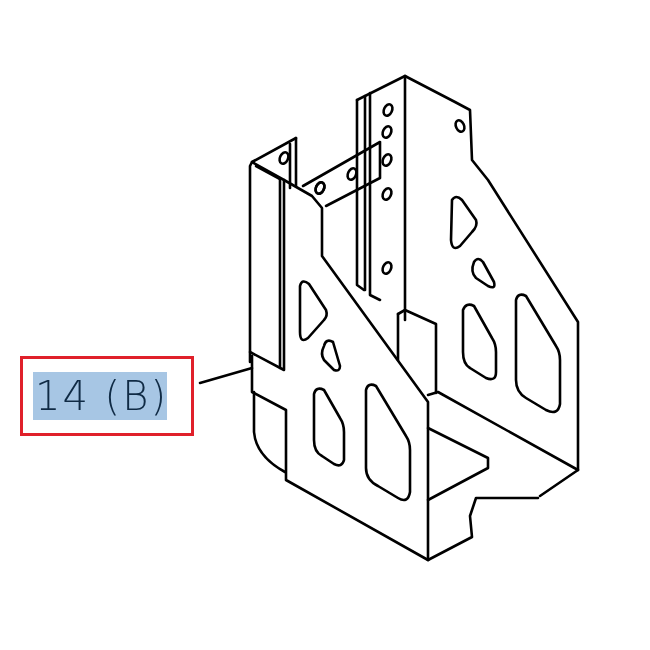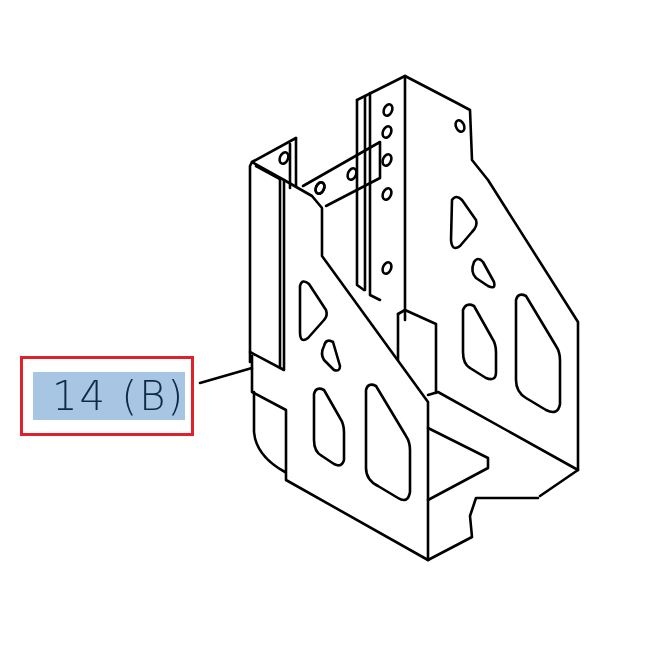--- a/index.html
+++ b/index.html
@@ -3,21 +3,21 @@
   <meta charset="utf-8">
   <style>
     html, body { margin: 0; padding: 0; background: #ffffff; }
     body { width: 650px; height: 650px; position: relative; overflow: hidden; font-family: "DejaVu Sans", sans-serif; }
     .drawing { position: absolute; left: 0; top: 0; width: 650px; height: 650px; }
     .callout-box {
       position: absolute; left: 20px; top: 356px; width: 174px; height: 80px;
       border: 3px solid #e0202a; box-sizing: border-box; background: #fff;
     }
     .callout-label {
-      position: absolute; left: 10px; top: 13px; width: 152px; height: 48px;
+      position: absolute; left: 10px; top: 13px; width: 134px; height: 48px;
       background: #a7c6e4; color: #0f2a44;
       font-family: "DejaVu Sans", sans-serif; font-weight: 300;
       font-size: 40px; line-height: 48px; letter-spacing: 2px;
       text-align: right; padding-left: 2px; box-sizing: border-box; white-space: nowrap;
     }
     svg path, svg line, svg polyline, svg polygon, svg ellipse, svg rect { vector-effect: non-scaling-stroke; }
   </style>
 </head>
 <body>
 

